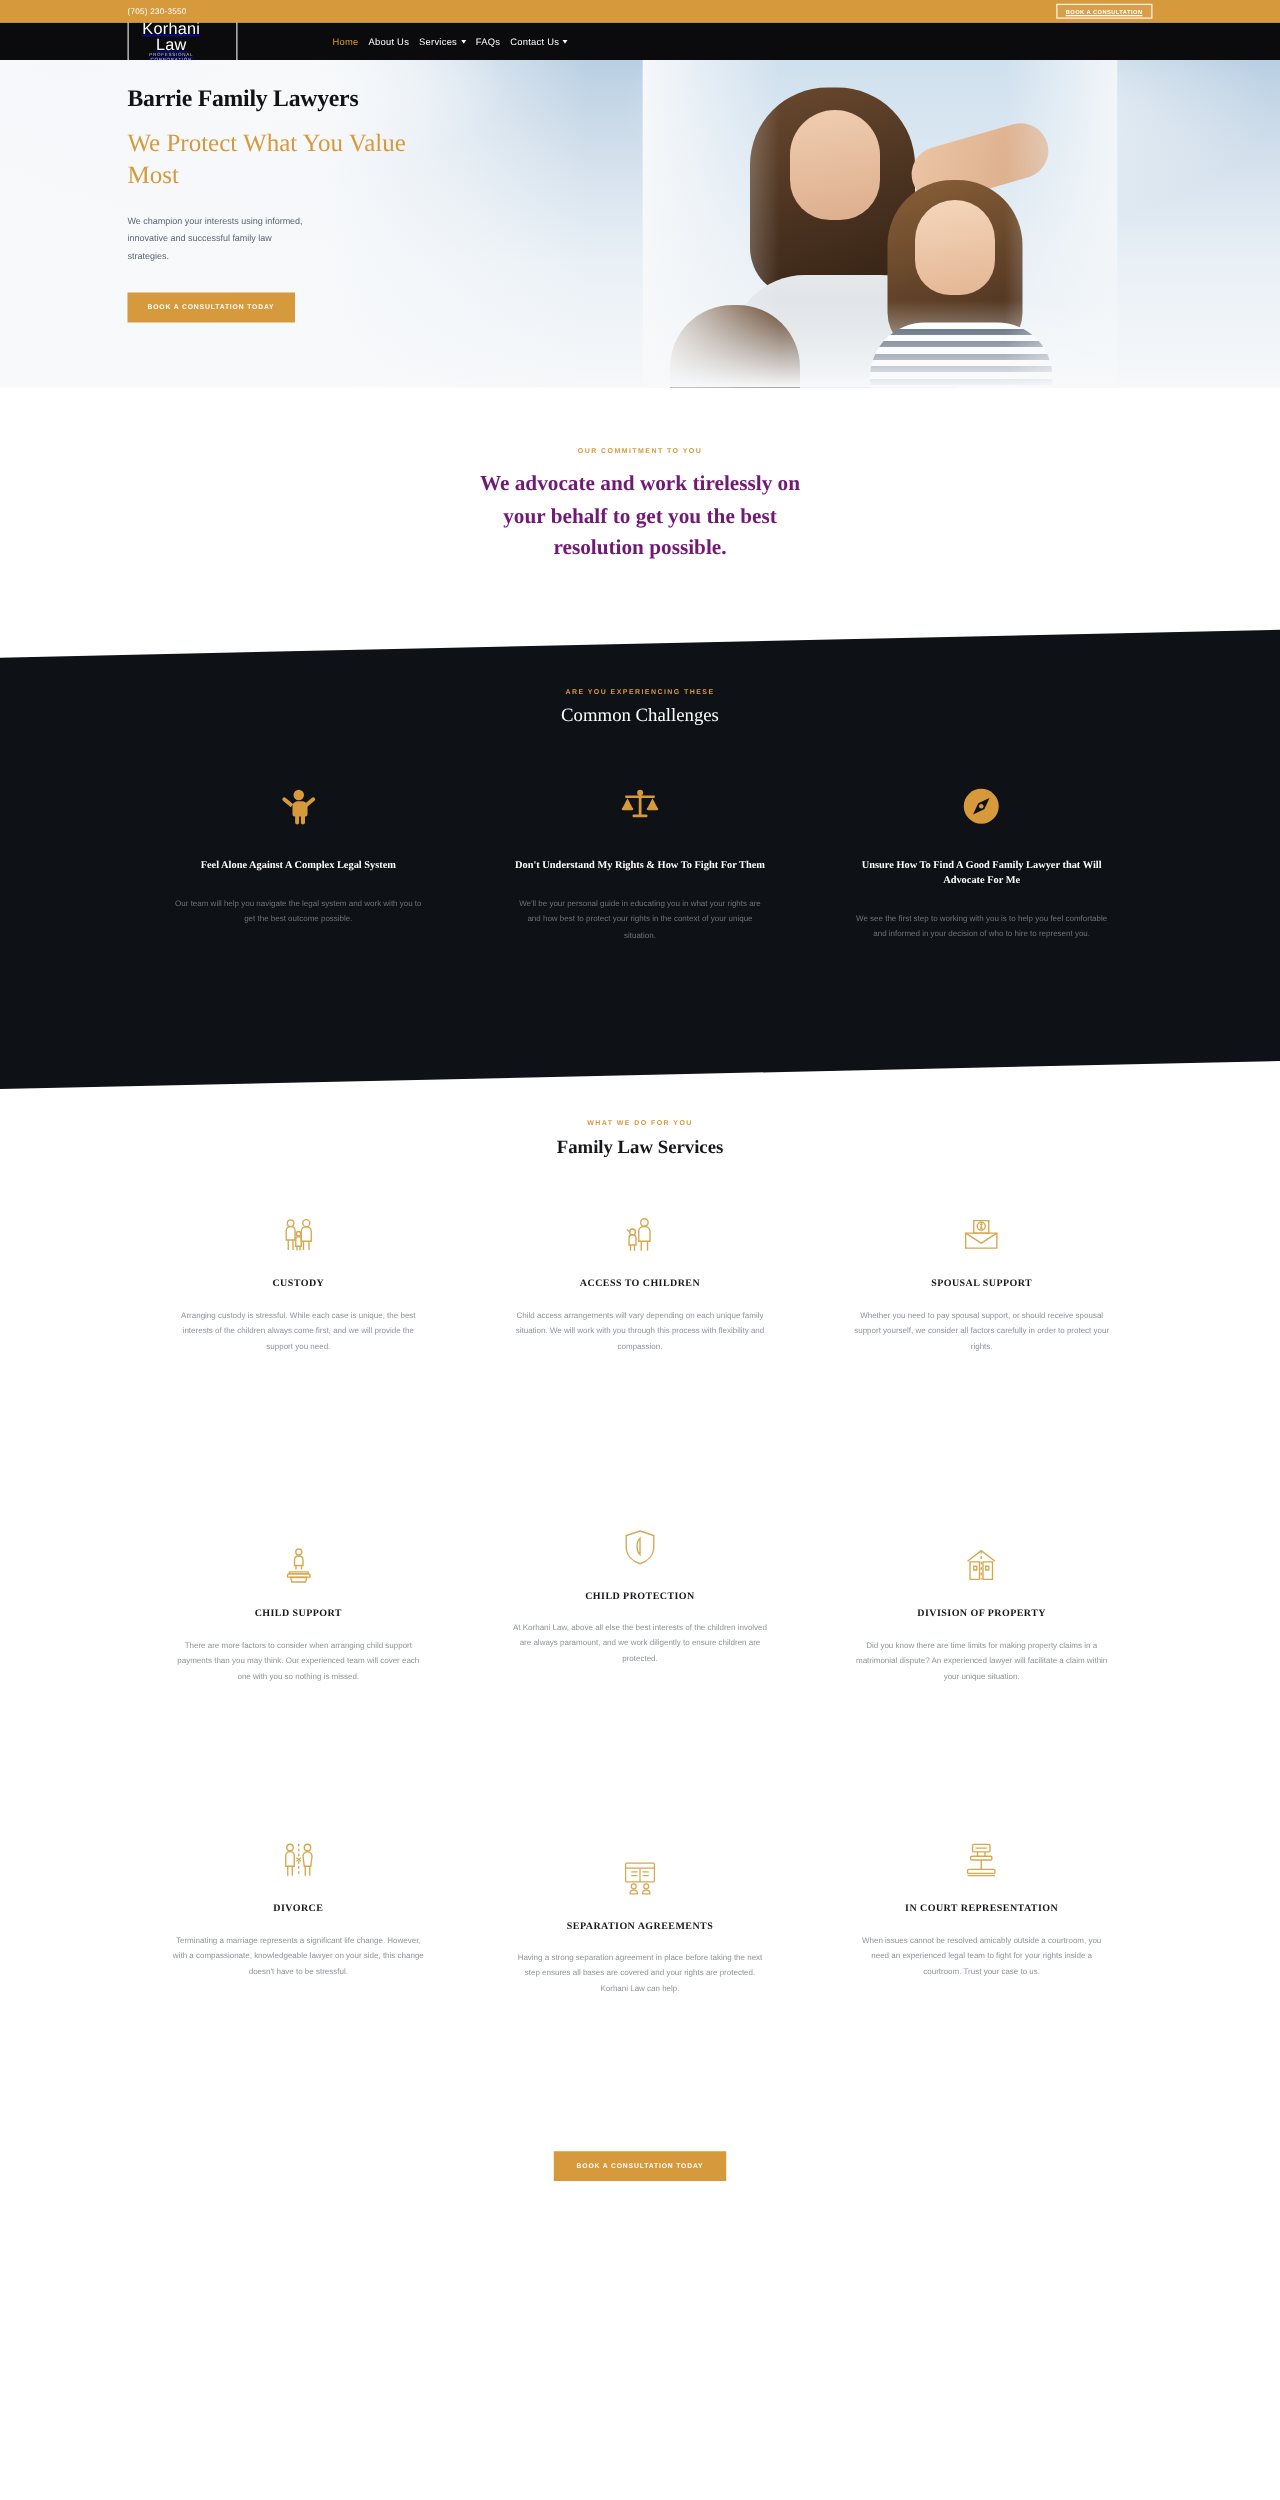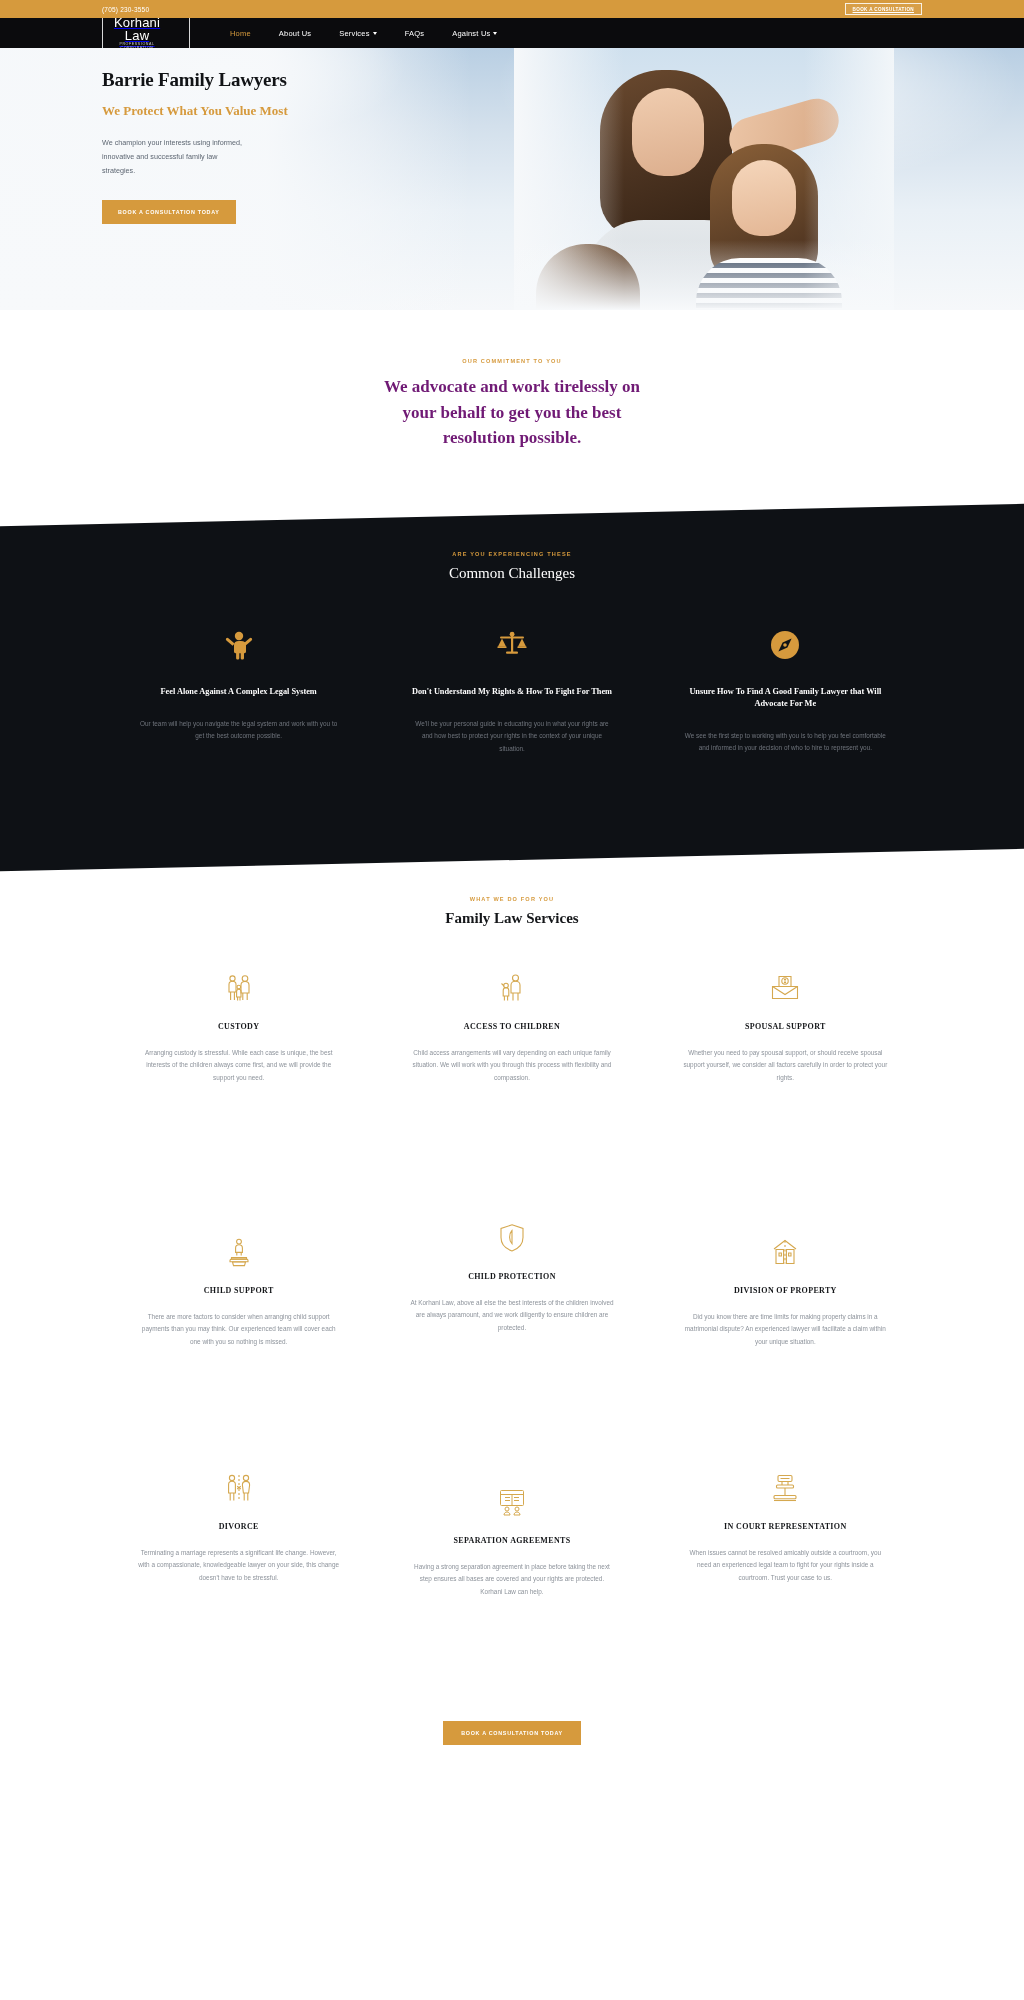--- a/index.html
+++ b/index.html
@@ -67,22 +67,22 @@
     font-weight:400;
   }
   .logo-sub {
     color:#cfcfcf;
     font-size:3.6px;
     letter-spacing:.6px;
     display:block;
     margin-top:1px;
   }
   .nav-links {
-    display:flex; align-items:center; gap:28px;
-    margin-left:40px;
+    display:flex; align-items:center; gap:8px;
+    margin-left:76px;
   }
   .nav-link {
     color:#ffffff; font-size:7.5px; letter-spacing:.2px;
     text-decoration:none; display:flex; align-items:center; gap:3px;
     white-space:nowrap;
   }
   .nav-link.active { color:#d69a3d; }
   .caret {
     width:0;height:0;
     border-left:2.6px solid transparent;
@@ -113,21 +113,21 @@
   .hero-inner {
     position:relative; z-index:5;
     width:820px; margin:0 auto;
     padding-top:22px;
   }
   .hero-h1 {
     font-size:19px; color:#111316; letter-spacing:-.2px;
     font-weight:bold; line-height:1.1;
   }
   .hero-h2 {
-    font-size:13px; color:#d69a3d; font-weight:bold;
+    font-size:20px; color:#d69a3d; font-weight:normal;
     line-height:1.28; margin-top:12px; max-width:240px;
   }
   .hero-p {
     font-size:7.2px; color:#5d6672; line-height:1.95;
     margin-top:16px; max-width:150px;
   }
   .btn-gold {
     display:inline-block;
     background:#d69a3d;
     color:#ffffff;
@@ -346,21 +346,21 @@
         <span>About Us</span>
       </a>
       <a class="nav-link" href="#">
         <span>Services</span>
         <i class="caret"></i>
       </a>
       <a class="nav-link" href="#">
         <span>FAQs</span>
       </a>
       <a class="nav-link" href="#">
-        <span>Against Us</span>
+        <span>Contact Us</span>
         <i class="caret"></i>
       </a>
     </div>
   </div>
 </div>
 
 <div class="hero">
   <div class="hero-sky"></div>
 
   <div class="hero-photo">

